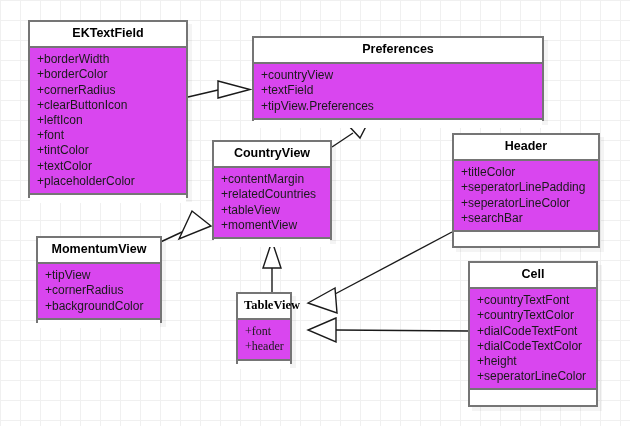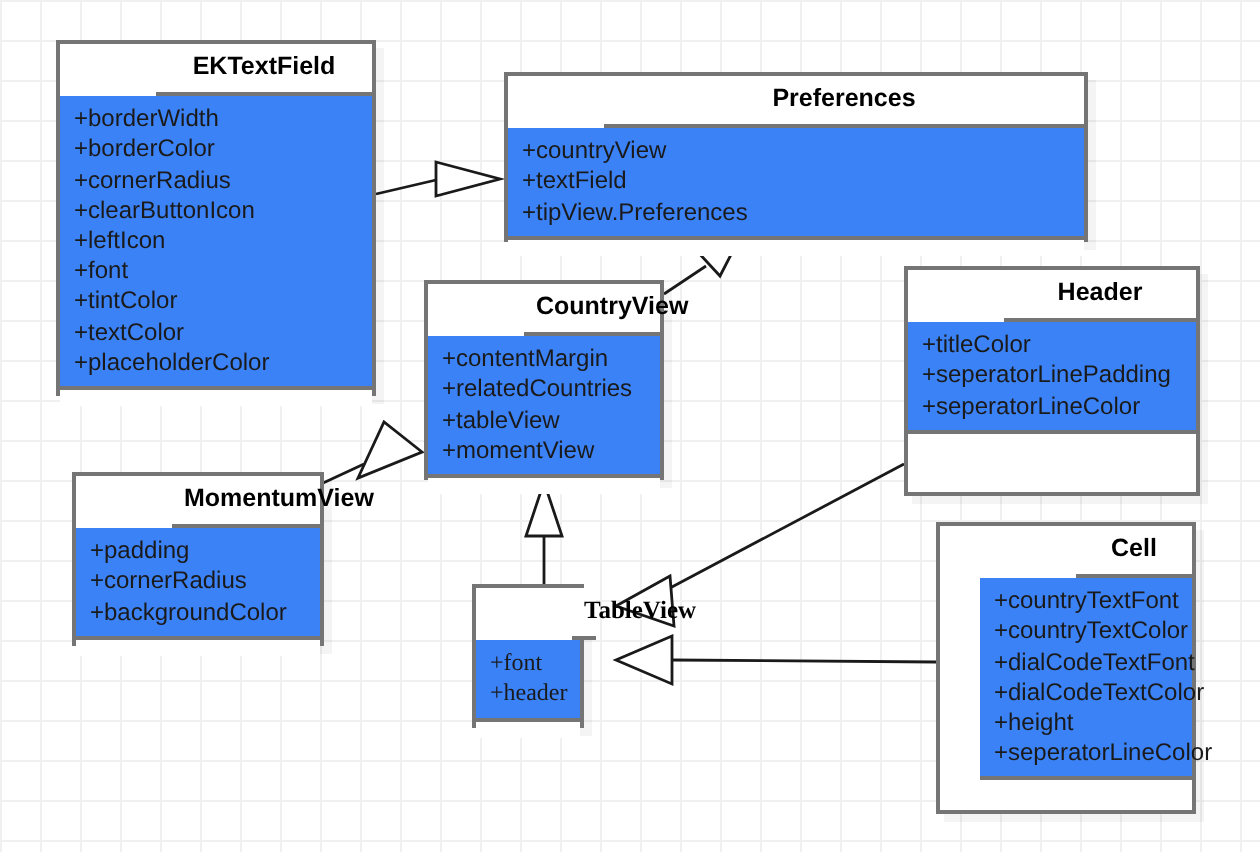--- a/index.html
+++ b/index.html
@@ -38,26 +38,25 @@
   }
   .uml-name {
     text-align: center;
     font-weight: bold;
     font-size: 12.5px;
     color: #000000;
     padding: 5px 6px 6px 6px;
     line-height: 1.05;
     border-bottom: 2px solid #757575;
     background: #ffffff;
-    margin-left: 48px;
   }
   .uml-attrs {
     padding: 4px 6px 4px 7px;
     border-bottom: 2px solid #757575;
-    background: #3b82f6;
+    background: #d946ef;
   }
   .uml-attr {
     font-size: 12px;
     color: #1a1a1a;
     line-height: 15.2px;
     white-space: nowrap;
   }
   .uml-ops {
     height: 8px;
     background: #ffffff;
@@ -135,33 +134,34 @@
           <div class="uml-attr">+momentView</div>
         </div>
         <div class="uml-ops"></div>
       </div>
       <div class="uml-class" style="left: 452px; top: 133px; width: 148px; height: 115px;">
         <div class="uml-name">Header</div>
         <div class="uml-attrs">
           <div class="uml-attr">+titleColor</div>
           <div class="uml-attr">+seperatorLinePadding</div>
           <div class="uml-attr">+seperatorLineColor</div>
+          <div class="uml-attr">+searchBar</div>
         </div>
         <div class="uml-ops"></div>
       </div>
       <div class="uml-class" style="left: 36px; top: 236px; width: 126px; height: 87px;">
         <div class="uml-name">MomentumView</div>
         <div class="uml-attrs">
-          <div class="uml-attr">+padding</div>
+          <div class="uml-attr">+tipView</div>
           <div class="uml-attr">+cornerRadius</div>
           <div class="uml-attr">+backgroundColor</div>
         </div>
         <div class="uml-ops"></div>
       </div>
-      <div class="uml-class" style="left: 468px; top: 261px; width: 130px; height: 146px; padding-left: 20px;">
+      <div class="uml-class" style="left: 468px; top: 261px; width: 130px; height: 146px;">
         <div class="uml-name">Cell</div>
         <div class="uml-attrs">
           <div class="uml-attr">+countryTextFont</div>
           <div class="uml-attr">+countryTextColor</div>
           <div class="uml-attr">+dialCodeTextFont</div>
           <div class="uml-attr">+dialCodeTextColor</div>
           <div class="uml-attr">+height</div>
           <div class="uml-attr">+seperatorLineColor</div>
         </div>
         <div class="uml-ops"></div>

